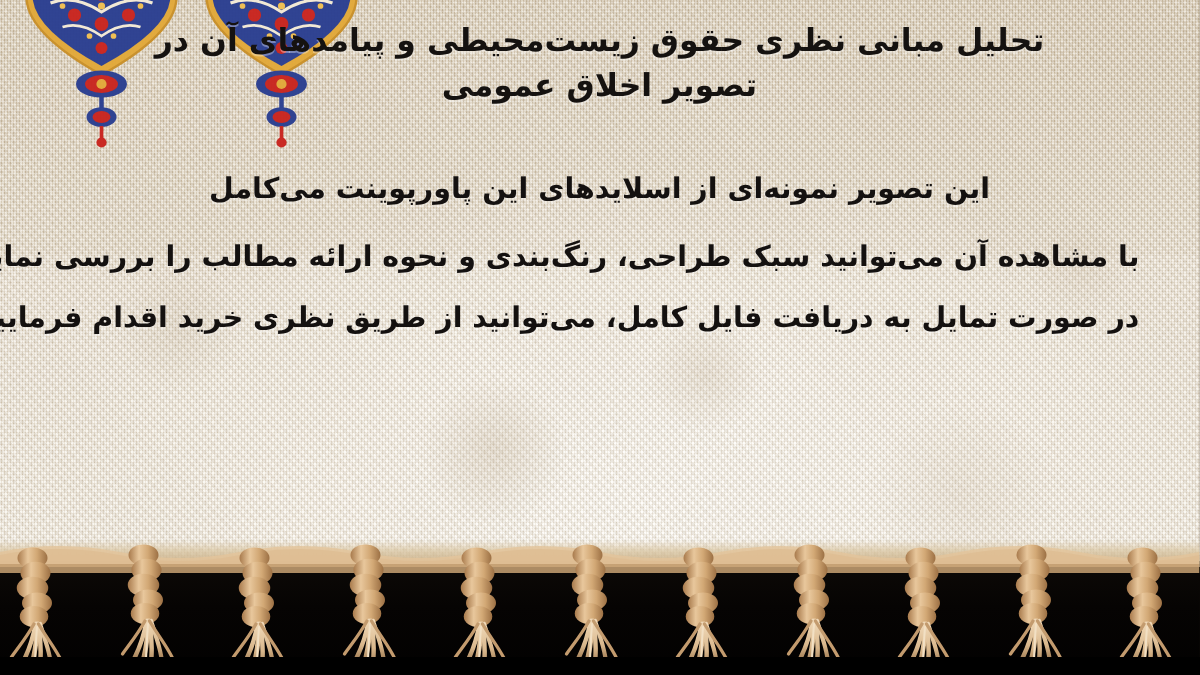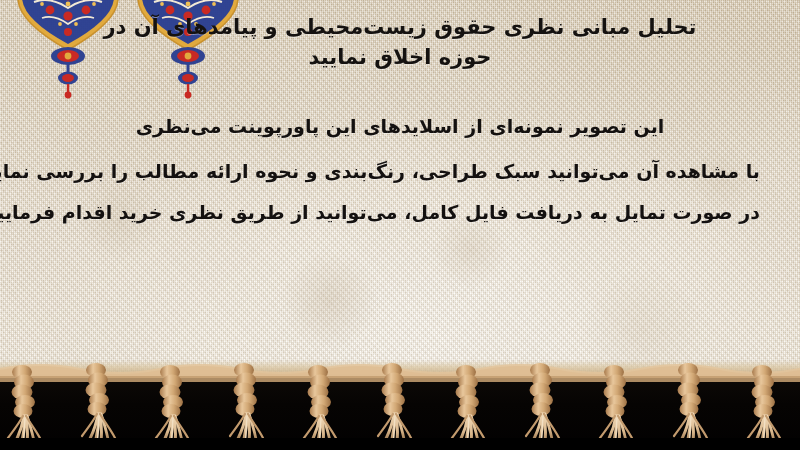--- a/index.html
+++ b/index.html
@@ -215,25 +215,25 @@
     <g opacity="0.97">
       <use href="#pendant" x="128" y="-6"></use>
       <use href="#drop" x="168" y="78"></use>
     </g>
   </svg>
 
   <div class="text-layer">
 
     <div class="title">
       <span>تحلیل مبانی نظری حقوق زیست‌محیطی و پیامدهای آن در</span><br>
-      <span>حوزه اخلاق نمایید</span>
+      <span>تصویر اخلاق عمومی</span>
     </div>
 
     <div class="body-block">
-      <div class="body-line first">این تصویر نمونه‌ای از اسلایدهای این پاورپوینت می‌نظری</div>
+      <div class="body-line first">این تصویر نمونه‌ای از اسلایدهای این پاورپوینت می‌کامل</div>
       <div class="body-line">با مشاهده آن می‌توانید سبک طراحی، رنگ‌بندی و نحوه ارائه مطالب را بررسی نمایید</div>
       <div class="body-line">در صورت تمایل به دریافت فایل کامل، می‌توانید از طریق نظری خرید اقدام فرمایید</div>
     </div>
 
   </div>
 
   <div class="black-band"></div>
   <div class="selvedge"></div>
 
   <svg class="fringe-row" viewBox="0 0 800 98">

